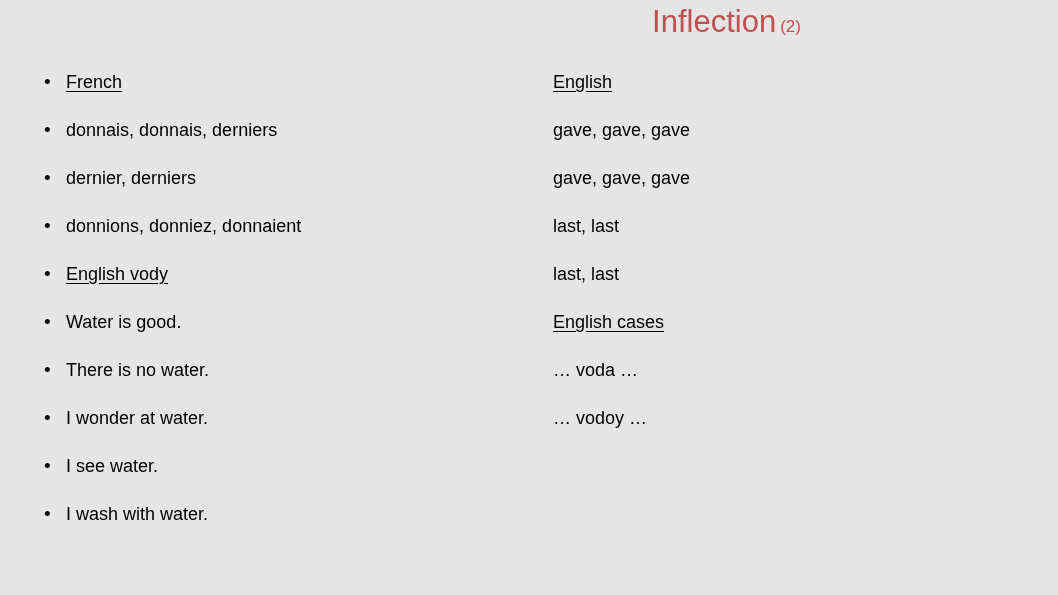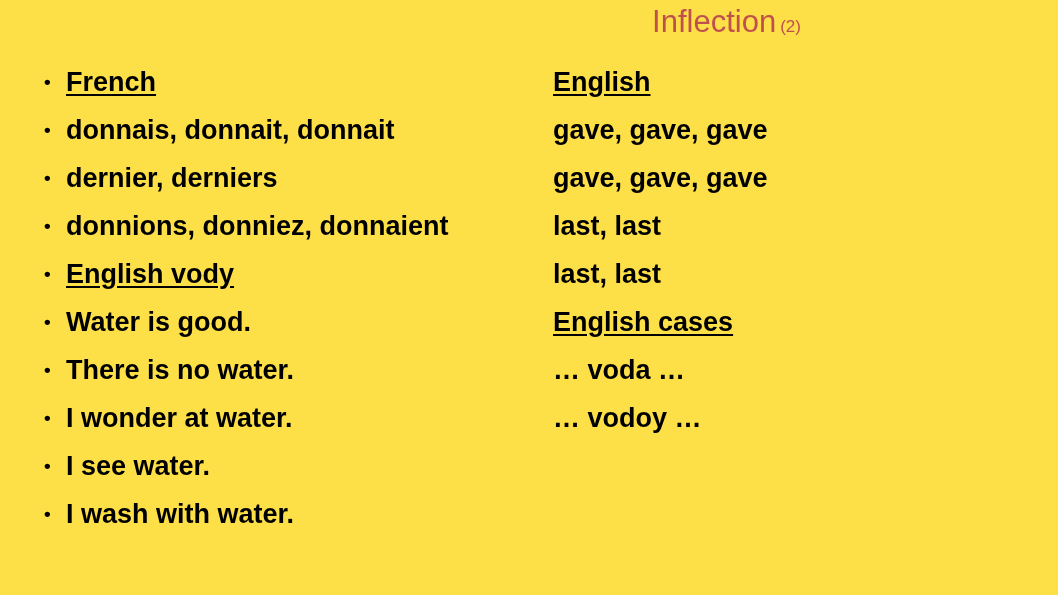--- a/index.html
+++ b/index.html
@@ -67,25 +67,24 @@
     width: 470px;
   }
   #col-right {
     left: 553px;
     width: 500px;
   }
 
   .row {
     height: 48px;
     line-height: 48px;
-    font-size: 27px;
+    font-size: 18px;
     color: #000000;
     white-space: nowrap;
     position: relative;
-    font-weight: bold;
   }
 
   
   #col-left .row {
     padding-left: 22px;
   }
   #col-left .row::before {
     content: "\2022";
     position: absolute;
     left: 0px;
@@ -99,32 +98,32 @@
     display: inline-block;
   }
   .row.heading .txt {
     text-decoration: underline;
     text-underline-offset: 3px;
   }
 </style>
 </head>
 <body>
 
-<div id="slide" style="background: #fde047;">
+<div id="slide" style="background: #e5e5e5;">
 
   <div id="slide-title">
     <span class="title-inner">
       <span class="title-main" style="color: rgb(192, 80, 77);">Inflection</span><span class="title-sub" style="color: rgb(192, 80, 77);">(2)</span>
     </span>
   </div>
 
   <div id="body-area">
     <div id="col-left" class="col">
         <div class="row heading"><span class="txt">French</span></div>
-        <div class="row"><span class="txt">donnais, donnait, donnait</span></div>
+        <div class="row"><span class="txt">donnais, donnais, derniers</span></div>
         <div class="row"><span class="txt">dernier, derniers</span></div>
         <div class="row"><span class="txt">donnions, donniez, donnaient</span></div>
         <div class="row heading"><span class="txt">English vody</span></div>
         <div class="row"><span class="txt">Water is good.</span></div>
         <div class="row"><span class="txt">There is no water.</span></div>
         <div class="row"><span class="txt">I wonder at water.</span></div>
         <div class="row"><span class="txt">I see water.</span></div>
         <div class="row"><span class="txt">I wash with water.</span></div>
       </div>
     <div id="col-right" class="col">

